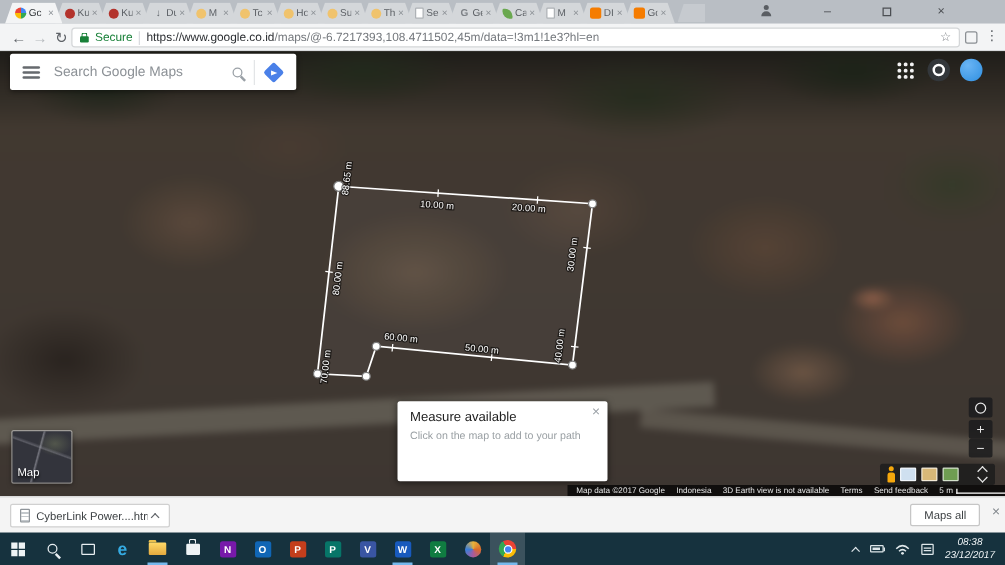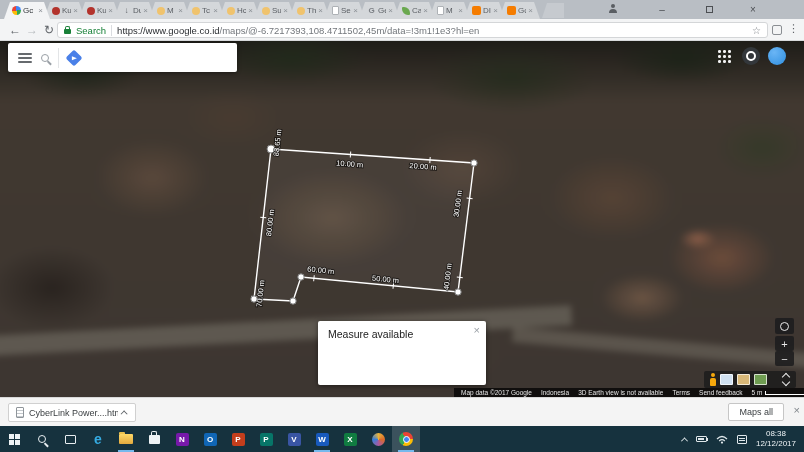--- a/index.html
+++ b/index.html
@@ -173,21 +173,21 @@
   .tb-folder{position:relative;width:14px;height:10px;background:linear-gradient(#ffd968,#e3a93e);border-radius:1px;}
   .tb-folder::before{content:'';position:absolute;top:-2px;left:0;width:6px;height:2px;background:#ecc14e;border-radius:1px 1px 0 0;}
   .tb-store{position:relative;width:11px;height:9px;background:#eef3f5;border-radius:1px;}
   .tb-store::before{content:'';position:absolute;top:-4px;left:2.5px;width:4px;height:3px;border:1px solid #eef3f5;border-bottom:none;border-radius:2px 2px 0 0;}
   .tb-sq{width:13px;height:13px;border-radius:2px;color:#fff;font-weight:bold;font-size:8px;
          display:flex;align-items:center;justify-content:center;}
   .tb-paint{width:13px;height:13px;border-radius:50%;background:conic-gradient(#e8b23a,#d96a2b,#a85a9e,#3a7fd9,#e8b23a);}
   .tb-chrome{position:relative;width:14px;height:14px;border-radius:50%;
              background:conic-gradient(from -30deg,#ea4335 0 33%,#fbbc05 0 66%,#34a853 0 100%);}
   .tb-chrome::after{content:'';position:absolute;inset:3.5px;background:#4285f4;border:1.5px solid #fff;border-radius:50%;}
-  .tray{margin-left:auto;display:flex;align-items:center;gap:9px;padding-right:8px;}
+  .tray{margin-left:auto;display:flex;align-items:center;gap:9px;padding-right:8px;font-style:italic;}
   .tray-chev{width:5px;height:5px;border-left:1.5px solid #dfe7ea;border-top:1.5px solid #dfe7ea;transform:rotate(45deg) translate(1px,1px);}
   .tray-batt{position:relative;width:11px;height:6px;border:1px solid #dfe7ea;border-radius:1px;}
   .tray-batt::before{content:'';position:absolute;right:-2.5px;top:1px;width:1.5px;height:3px;background:#dfe7ea;}
   .tray-batt::after{content:'';position:absolute;left:1px;top:1px;bottom:1px;width:6px;background:#dfe7ea;}
   .tray-msg{position:relative;width:10px;height:9px;border:1px solid #dfe7ea;border-radius:1px;}
   .tray-msg::after{content:'';position:absolute;left:1px;top:2px;width:6px;height:1px;background:#dfe7ea;box-shadow:0 2px 0 #dfe7ea;}
   .clock{color:#eef3f5;font-size:8px;line-height:10px;text-align:center;}
 </style>
 </head>
 <body>
@@ -280,21 +280,21 @@
       </div>
     <div class="winbtn" style="left:743px;">×</div>
   </div>
 
   <div class="toolbar">
     <div class="navbtn" style="left:6px;">←</div>
     <div class="navbtn disabled" style="left:23px;">→</div>
     <div class="navbtn" style="left:40px;">↻</div>
     <div class="omnibox">
       <span class="lock"></span>
-      <span class="secure-label">Search</span>
+      <span class="secure-label">Secure</span>
       <span class="omni-sep"></span>
       <span class="url"><span class="u-main">https://www.google.co.id</span><span class="u-path">/maps/@-6.7217393,108.4711502,45m/data=!3m1!1e3?hl=en</span></span>
       <span class="omni-star">☆</span>
     </div>
     <span class="ext-icon"></span>
     <div class="kebab">⋮</div>
   </div>
 
   <div class="map">
     <div class="map-bg">
@@ -328,20 +328,21 @@
         <circle cx="254" cy="258" r="3.2" fill="#fff" stroke="#7a7a7a" stroke-width="1"></circle>
         <text text-anchor="middle" transform="translate(280,102) rotate(-83.53406790106047)">88.65 m</text>
       </svg>
 
     <div class="search-card">
       <span class="hamburger">
           <span></span>
           <span></span>
           <span></span>
         </span>
+      <input class="search-input" placeholder="Search Google Maps" style="">
       <span class="mag"></span>
       <span class="card-sep"></span>
       <span class="dir-diamond"></span>
     </div>
 
     <div class="apps-grid">
       <span></span>
         <span></span>
         <span></span>
         <span></span>
@@ -349,23 +350,27 @@
         <span></span>
         <span></span>
         <span></span>
         <span></span>
     </div>
     <div class="notif-circle"></div>
     <div class="avatar"></div>
 
     <div class="measure-card">
       <div class="mc-title">Measure available</div>
+      <div class="mc-hint">Click on the map to add to your path</div>
       <div class="mc-close">×</div>
     </div>
 
+    <div class="minimap">
+      <span class="minimap-label">Map</span>
+    </div>
 
     <div class="ctrl ctrl-loc"></div>
     <div class="ctrl ctrl-zoomin">+</div>
     <div class="ctrl ctrl-zoomout">−</div>
 
     <div class="bottom-row">
       <span class="pegman"></span>
       <span class="thumb thumb-map"></span>
       <span class="thumb thumb-terrain"></span>
       <span class="thumb thumb-earth"></span>
@@ -457,18 +462,18 @@
       <span class="tray-chev"></span>
       <span class="tray-batt"></span>
       <svg width="12" height="10">
         <path d="M1 5 Q6 0 11 5" stroke="#dfe7ea" stroke-width="1.2" fill="none"></path>
         <path d="M3.2 7 Q6 4.4 8.8 7" stroke="#dfe7ea" stroke-width="1.2" fill="none"></path>
         <circle cx="6" cy="8.6" r="1.1" fill="#dfe7ea"></circle>
       </svg>
       <span class="tray-msg"></span>
       <span class="clock">
         <span>08:38</span><br>
-        <span>12/12/2017</span>
+        <span>23/12/2017</span>
       </span>
     </span>
   </div>
 
 </div>
 
 </body></html>

